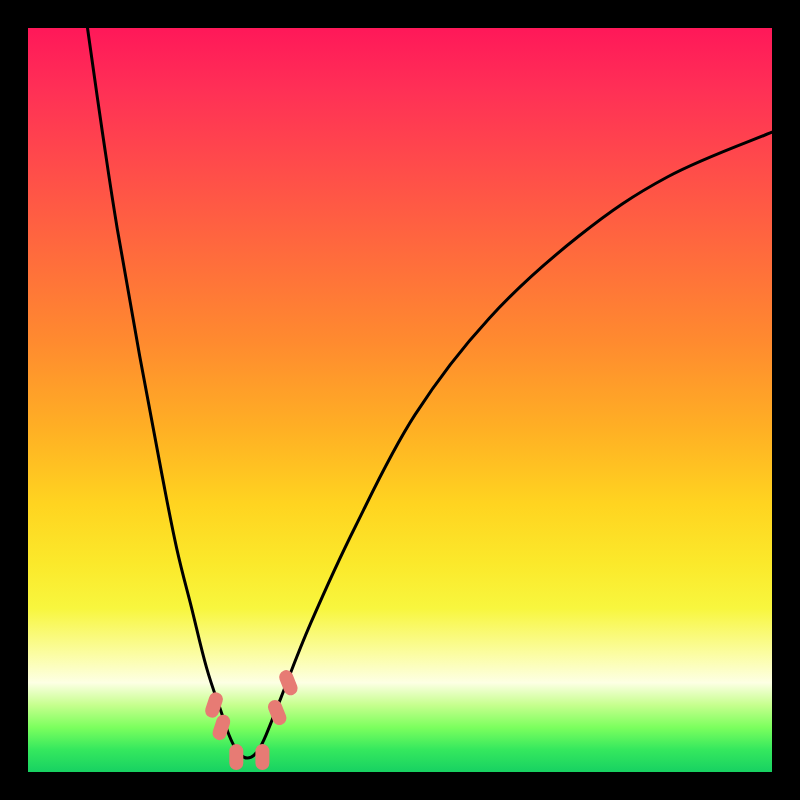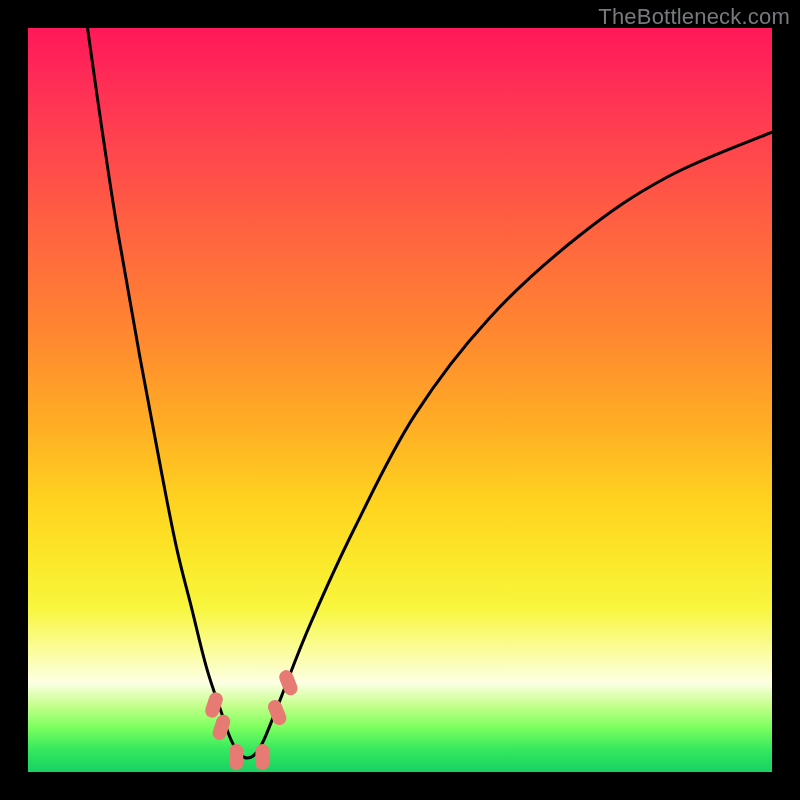--- a/index.html
+++ b/index.html
@@ -59,21 +59,20 @@
     top: 0;
     width: 744px;
     height: 744px;
     overflow: visible;
   }
 </style>
 </head>
 <body>
 
 <div class="frame">
-  <div class="watermark">TheBottleneck.com</div>
 
   <div class="plot-area">
     <svg class="curve" viewBox="0 0 744 744" preserveAspectRatio="none">
       <path fill="none" stroke-width="3" stroke-linecap="round" stroke="#000000" d="M 59.5 0.0 C 62.2 18.7, 69.0 68.0, 74.4 104.2 C 79.8 140.3, 82.6 160.7, 89.3 200.9 C 96.0 241.1, 103.6 283.2, 111.6 327.4 C 119.6 371.6, 127.2 411.6, 133.9 446.4 C 140.6 481.2, 143.4 496.7, 148.8 520.8 C 154.2 544.9, 158.3 558.9, 163.7 580.3 C 169.0 601.7, 173.2 621.1, 178.6 639.8 C 183.9 658.6, 189.4 672.4, 193.4 684.5 C 197.5 696.5, 198.2 700.1, 200.9 706.8 C 203.6 713.5, 205.6 717.7, 208.3 721.7 C 211.0 725.7, 213.1 727.8, 215.8 729.1 C 218.4 730.5, 220.5 730.5, 223.2 729.1 C 225.9 727.8, 228.0 725.7, 230.6 721.7 C 233.3 717.7, 234.1 716.2, 238.1 706.8 C 242.1 697.4, 244.9 689.7, 253.0 669.6 C 261.0 649.5, 269.3 626.0, 282.7 595.2 C 296.1 564.4, 308.6 536.0, 327.4 498.5 C 346.1 461.0, 362.8 424.4, 386.9 386.9 C 411.0 349.4, 431.8 322.3, 461.3 290.2 C 490.7 258.0, 518.4 233.8, 550.6 208.3 C 582.7 182.9, 605.0 167.5, 639.8 148.8 C 674.7 130.1, 725.3 112.2, 744.0 104.2"></path>
       <g>
           <rect x="179.0" y="664.0" width="14" height="26" rx="7" ry="7" fill="#e77b74" transform="rotate(18 186.0 677.0)"></rect>
           <rect x="186.4" y="686.4" width="14" height="26" rx="7" ry="7" fill="#e77b74" transform="rotate(18 193.4 699.4)"></rect>
           <rect x="201.3" y="716.1" width="14" height="26" rx="7" ry="7" fill="#e77b74" transform="rotate(0 208.3 729.1)"></rect>
           <rect x="227.4" y="716.1" width="14" height="26" rx="7" ry="7" fill="#e77b74" transform="rotate(0 234.4 729.1)"></rect>
           <rect x="242.2" y="671.5" width="14" height="26" rx="7" ry="7" fill="#e77b74" transform="rotate(-22 249.2 684.5)"></rect>

